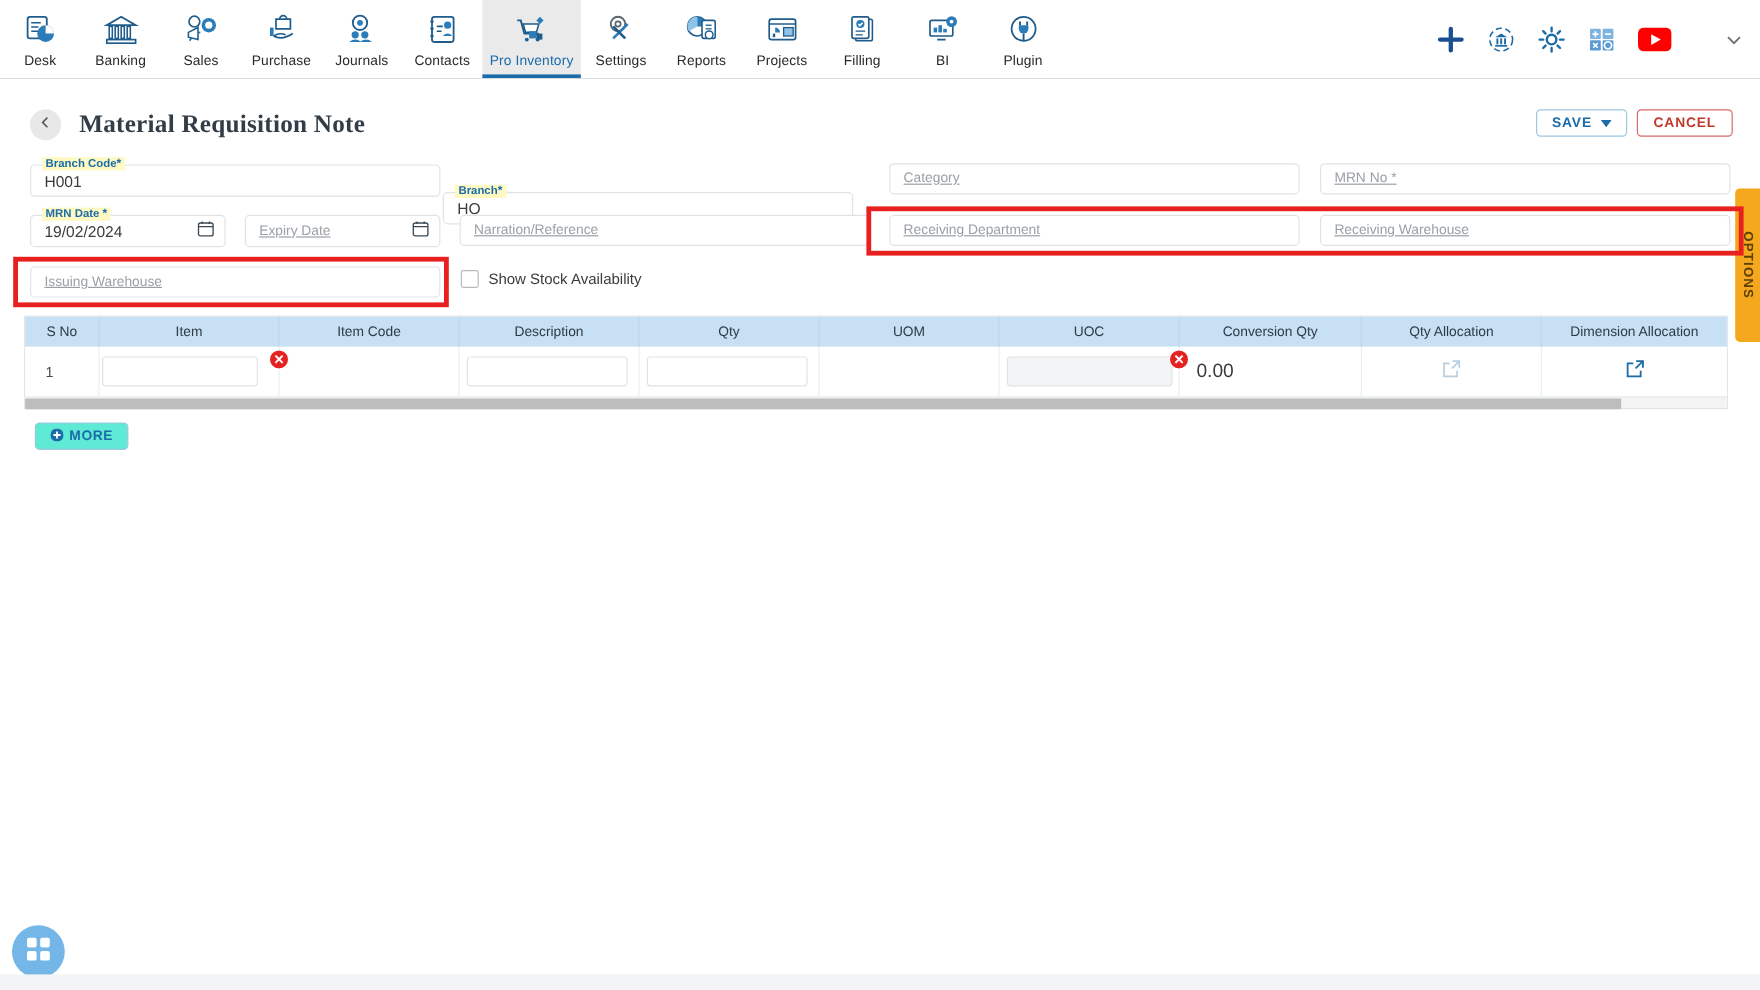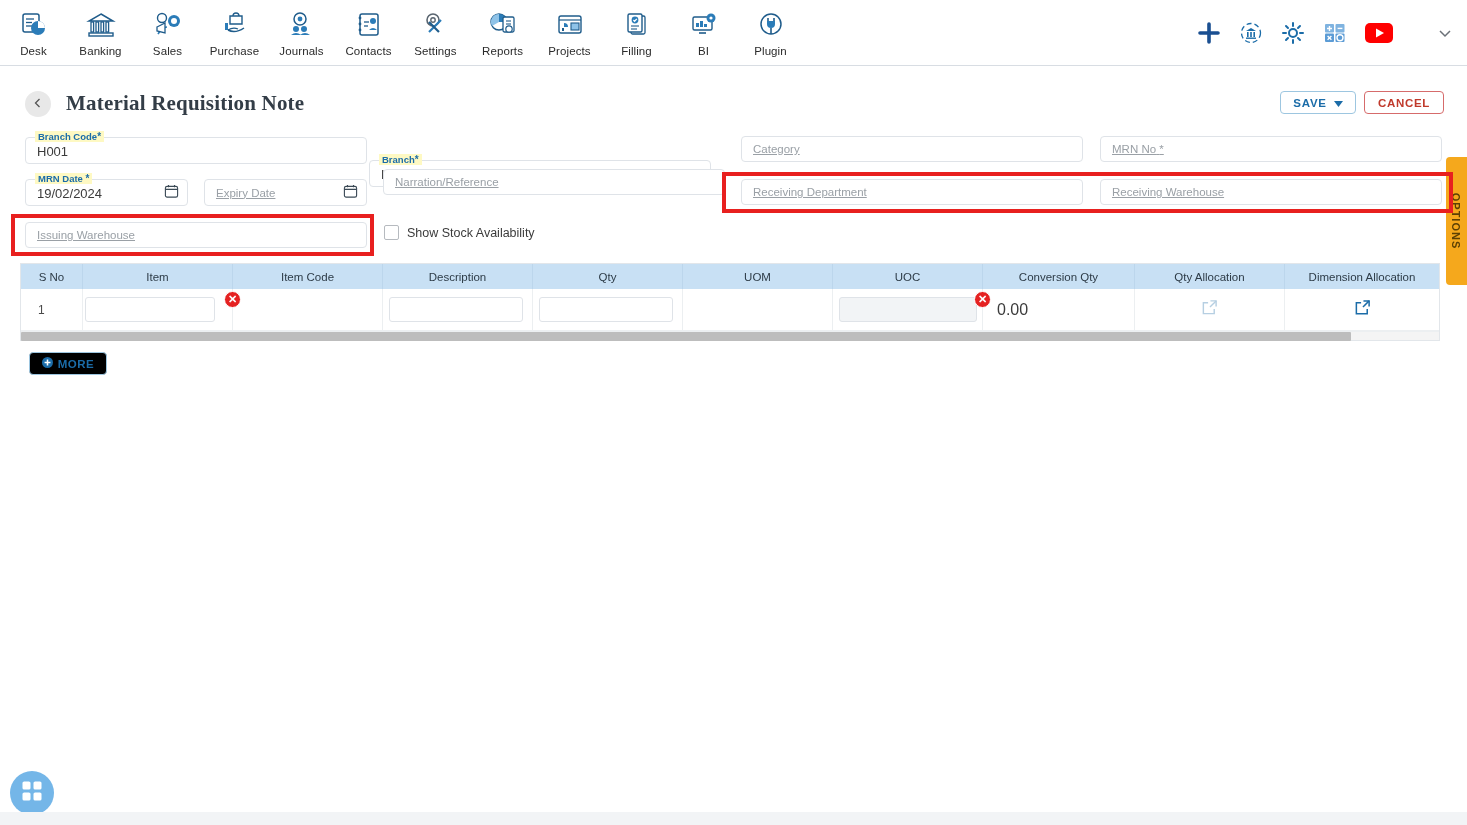--- a/index.html
+++ b/index.html
@@ -170,21 +170,21 @@
     width: 1330px; height: 9px;
     background: #bdbdbd; border-radius: 1px;
     cursor: pointer;
   }
 
   
   #more-btn {
     position: absolute; left: 29px; top: 352px;
     width: 78px; height: 23px;
     border: 1px solid #9dc6e0; border-radius: 4px;
-    background: #000000; color: #1b6ca8;
+    background: #5eead4; color: #1b6ca8;
     font-size: 11.5px; font-weight: bold; letter-spacing: .5px;
     display: flex; align-items: center; justify-content: center; gap: 5px;
     cursor: pointer;
   }
 
   
   #options-tab {
     position: absolute; right: 0; top: 157px;
     width: 21px; height: 128px;
     background: #f5a81c;
@@ -301,20 +301,34 @@
           <circle cx="19" cy="11" r="3" fill="#2b7cb8"></circle>
           <path d="M15 20 q4-4 8 0" fill="#2b7cb8"></path>
           <circle cx="6" cy="8" r="1.4" fill="#1f5c8b"></circle>
           <circle cx="6" cy="14" r="1.4" fill="#1f5c8b"></circle>
           <circle cx="6" cy="20" r="1.4" fill="#1f5c8b"></circle>
         </svg>
       </span>
       <span class="lbl">Contacts</span>
     </div>
 
+    <div class="nav-item wide active">
+      <span class="ico">
+        <svg width="30" height="30" viewBox="0 0 30 30">
+          <path d="M3 7 h3 l3 11 h12" fill="none" stroke="#1f5c8b" stroke-width="1.6"></path>
+          <path d="M8 10 h13 l-2 7 h-9 z" fill="#fff" stroke="#1f5c8b" stroke-width="1.3"></path>
+          <rect x="13" y="16" width="6" height="6" fill="#2b7cb8"></rect>
+          <rect x="19" y="18" width="5" height="5" fill="#1f5c8b"></rect>
+          <polygon points="22,4 25,7 22,10 19,7" fill="#2b7cb8"></polygon>
+          <circle cx="11" cy="23" r="1.6" fill="#1f5c8b"></circle>
+          <circle cx="20" cy="23" r="1.6" fill="#1f5c8b"></circle>
+        </svg>
+      </span>
+      <span class="lbl">Pro Inventory</span>
+    </div>
 
     <div class="nav-item">
       <span class="ico">
         <svg width="30" height="30" viewBox="0 0 30 30">
           <circle cx="12" cy="10" r="6" fill="none" stroke="#5a6570" stroke-width="1.6"></circle>
           <circle cx="12" cy="10" r="2.2" fill="none" stroke="#5a6570" stroke-width="1.4"></circle>
           <path d="M8 22 L20 10" stroke="#2b7cb8" stroke-width="2.2"></path>
           <path d="M18 22 L8 12" stroke="#1f5c8b" stroke-width="2.2"></path>
         </svg>
       </span>
@@ -499,21 +513,21 @@
   <span class="cal-ico">
     <svg width="15" height="15" viewBox="0 0 16 16">
       <rect x="1.5" y="3" width="13" height="11.5" rx="1.8" fill="none" stroke="#3b4a56" stroke-width="1.2"></rect>
       <line x1="1.5" y1="6.2" x2="14.5" y2="6.2" stroke="#3b4a56" stroke-width="1.2"></line>
       <line x1="4.8" y1="1.6" x2="4.8" y2="4" stroke="#3b4a56" stroke-width="1.2"></line>
       <line x1="11.2" y1="1.6" x2="11.2" y2="4" stroke="#3b4a56" stroke-width="1.2"></line>
     </svg>
   </span>
 </div>
 
-<div class="field" style="left:383px; top:169px; width:342px; height:26px;padding-left:31px;">
+<div class="field" style="left:383px; top:179px; width:342px; height:26px;padding-left:31px;">
   <span class="fph">Narration/Reference</span>
 </div>
 
 <div class="field" style="left:741px; top:179px; width:342px; height:26px;">
   <span class="fph">Receiving Department</span>
 </div>
 
 <div class="field" style="left:1100px; top:179px; width:342px; height:26px;">
   <span class="fph">Receiving Warehouse</span>
 </div>

